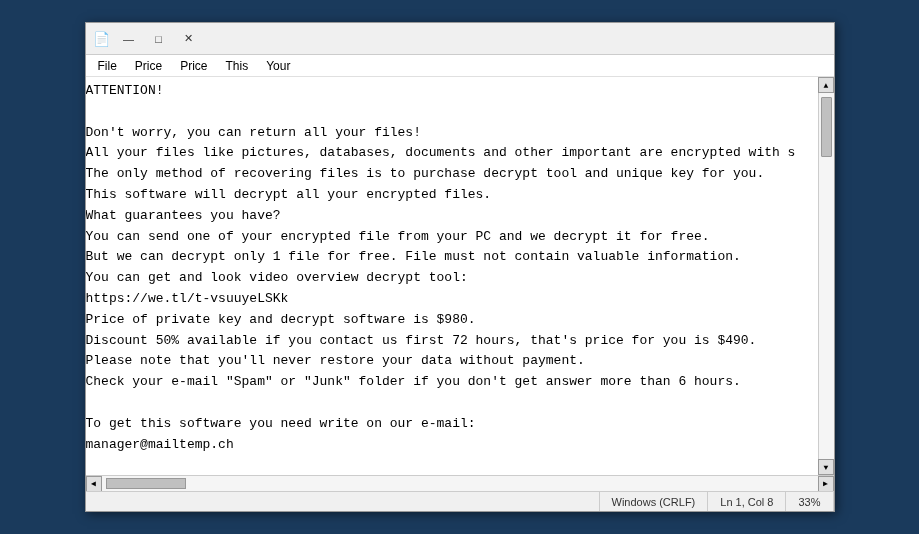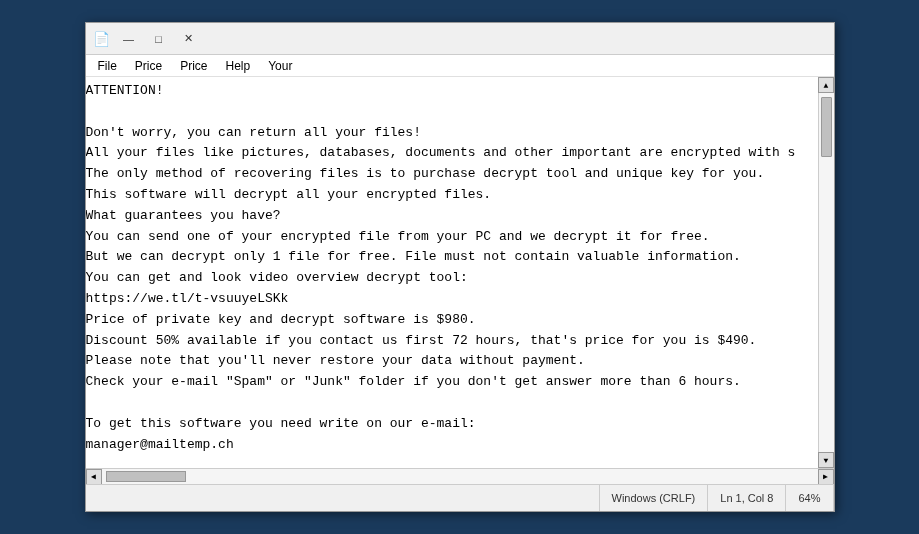--- a/index.html
+++ b/index.html
@@ -149,21 +149,21 @@
       left: 2px;
       right: 2px;
       height: 60px;
       background: #c0c0c0;
       border: 1px solid #999;
       border-radius: 1px;
     }
 
     
     .status-bar {
-      height: 27px;
+      height: 20px;
       background: #f0f0f0;
       border-top: 1px solid #ccc;
       display: flex;
       align-items: center;
       font-family: 'Segoe UI', Arial, sans-serif;
       font-size: 11px;
       color: #333;
     }
     .status-section {
       padding: 0 12px;
@@ -227,21 +227,21 @@
       <button class="win-btn">—</button>
       <button class="win-btn">□</button>
       <button class="win-btn close">✕</button>
     </div>
   </div>
 
   <div class="menu-bar">
     <div class="menu-item">File</div>
     <div class="menu-item">Price</div>
     <div class="menu-item">Price</div>
-    <div class="menu-item">Help</div>
+    <div class="menu-item">This</div>
     <div class="menu-item">Your</div>
   </div>
 
   <div class="content-wrapper">
     <textarea class="text-area" spellcheck="false" style="">ATTENTION!
 
 Don't worry, you can return all your files!
 All your files like pictures, databases, documents and other important are encrypted with s
 The only method of recovering files is to purchase decrypt tool and unique key for you.
 This software will decrypt all your encrypted files.
@@ -281,16 +281,16 @@
 
   <div class="status-bar">
     <div class="status-section"></div>
     <div class="status-section">
       <span>Windows (CRLF)</span>
     </div>
     <div class="status-section">
       <span>Ln 1, Col 8</span>
     </div>
     <div class="status-section">
-      <span>64%</span>
+      <span>33%</span>
     </div>
   </div>
 </div>
 
 </body></html>

